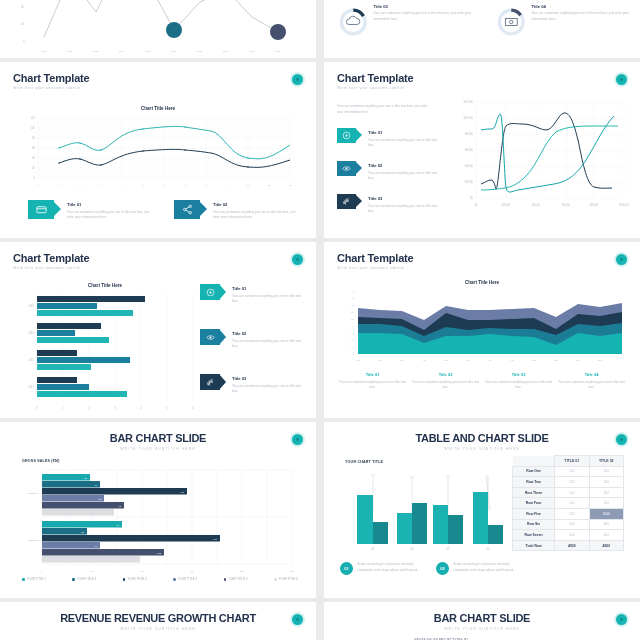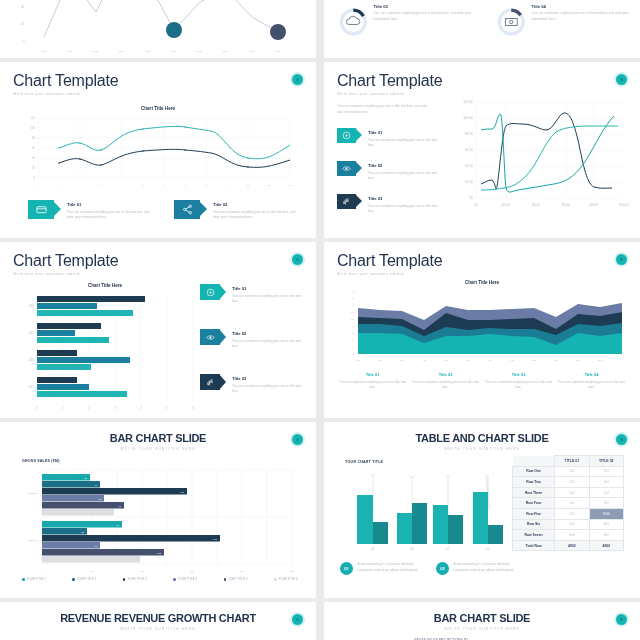--- a/index.html
+++ b/index.html
@@ -13,21 +13,21 @@
 
   .slide {
     position:absolute;
     background:#ffffff;
     overflow:hidden;
   }
   .gut-v { position:absolute; background:#e9eaec; }
 
   
   .s-title {
-    font-size:16px; font-weight:normal; color:#24334d; letter-spacing:-.2px;
+    font-size:11px; font-weight:bold; color:#24334d; letter-spacing:-.2px;
   }
   .s-sub { font-size:3.6px; color:#b9bfc8; letter-spacing:.45px; margin-top:2px; }
   .badge {
     position:absolute; border-radius:50%;
     background:#16b3b3; width:11px; height:11px;
     box-shadow:0 0 0 2px rgba(22,179,179,.18);
   }
   .badge::after{
     content:""; position:absolute; left:3.6px; top:3.6px;
     width:3.8px;height:3.8px;border-radius:50%;background:#0c8e93;

